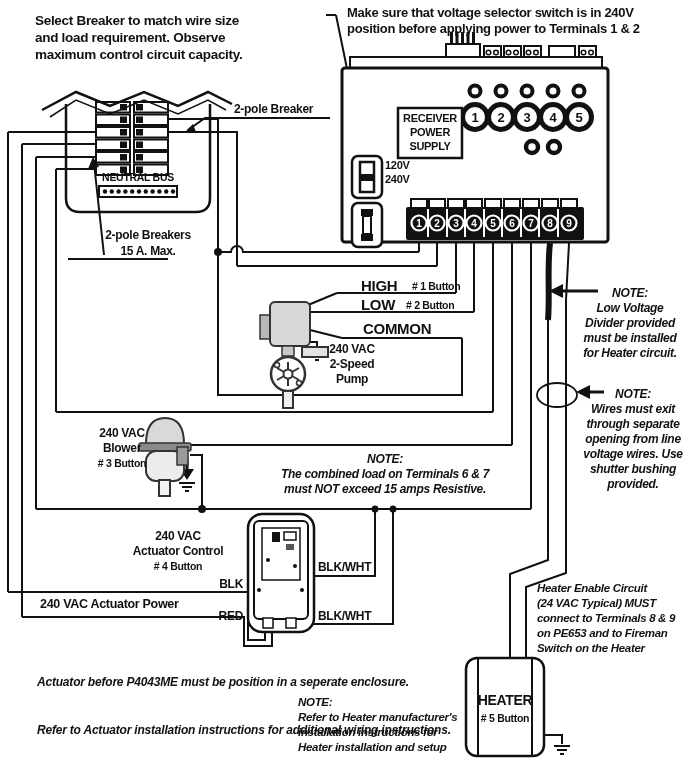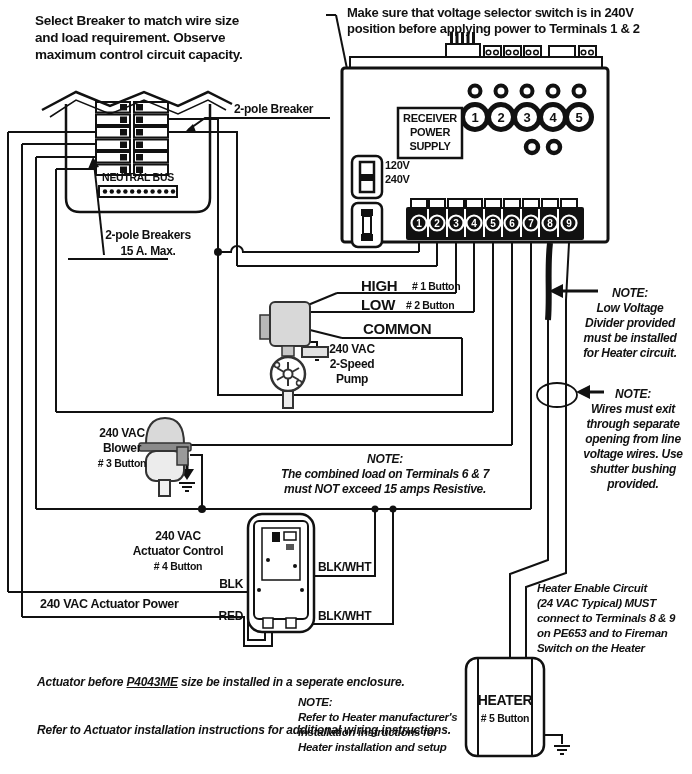--- a/index.html
+++ b/index.html
@@ -7,21 +7,21 @@
   svg{position:absolute;left:0;top:0;}
   svg text{font-family:"Liberation Sans",sans-serif;font-weight:700;fill:#111;letter-spacing:-0.3px;}
   .s10{font-size:10px}.s105{font-size:10.5px}.s11{font-size:11px}.s115{font-size:11.5px}
   .s12{font-size:12px}.s125{font-size:12.5px}.s13{font-size:13px}.s135{font-size:13.5px}
   .s14{font-size:14px}.s15{font-size:15px}
   .it{font-style:italic}
   .mid{text-anchor:middle}.end{text-anchor:end}
   .wt{fill:#ffffff;letter-spacing:0;}
   .apara{position:absolute;left:37px;top:642px;color:#111;
          font:italic 700 12px "Liberation Sans",sans-serif;line-height:16px;letter-spacing:-0.2px;white-space:pre;}
-  .u{text-decoration:underline;}
+  .u{}
 </style>
 </head>
 <body>
 
 <div class="stage">
 <svg width="692" height="774" viewBox="0 0 692 774">
 
   <g stroke="#111" stroke-width="2" fill="none">
 
     <path d="M8,132 H96"></path>
@@ -412,16 +412,16 @@
   <text x="537" y="637" class="s115 it">on PE653 and to Fireman</text>
   <text x="537" y="652" class="s115 it">Switch on the Heater</text>
 
   <text x="298" y="706" class="s115 it">NOTE:</text>
   <text x="298" y="721" class="s115 it">Refer to Heater manufacturer's</text>
   <text x="298" y="736" class="s115 it">installation instructions for</text>
   <text x="298" y="751" class="s115 it">Heater installation and setup</text>
 </svg>
 
 <div class="apara">
-  <div><span>Actuator before </span><span class="u">P4043ME</span><span> size be installed in a seperate enclosure.</span></div>
+  <div><span>Actuator before </span><span class="u">P4043ME</span><span> must be position in a seperate enclosure.</span></div>
   <div><span>Refer to Actuator installation instructions for additional wiring instructions.</span></div>
 </div>
 </div>
 
 </body></html>

